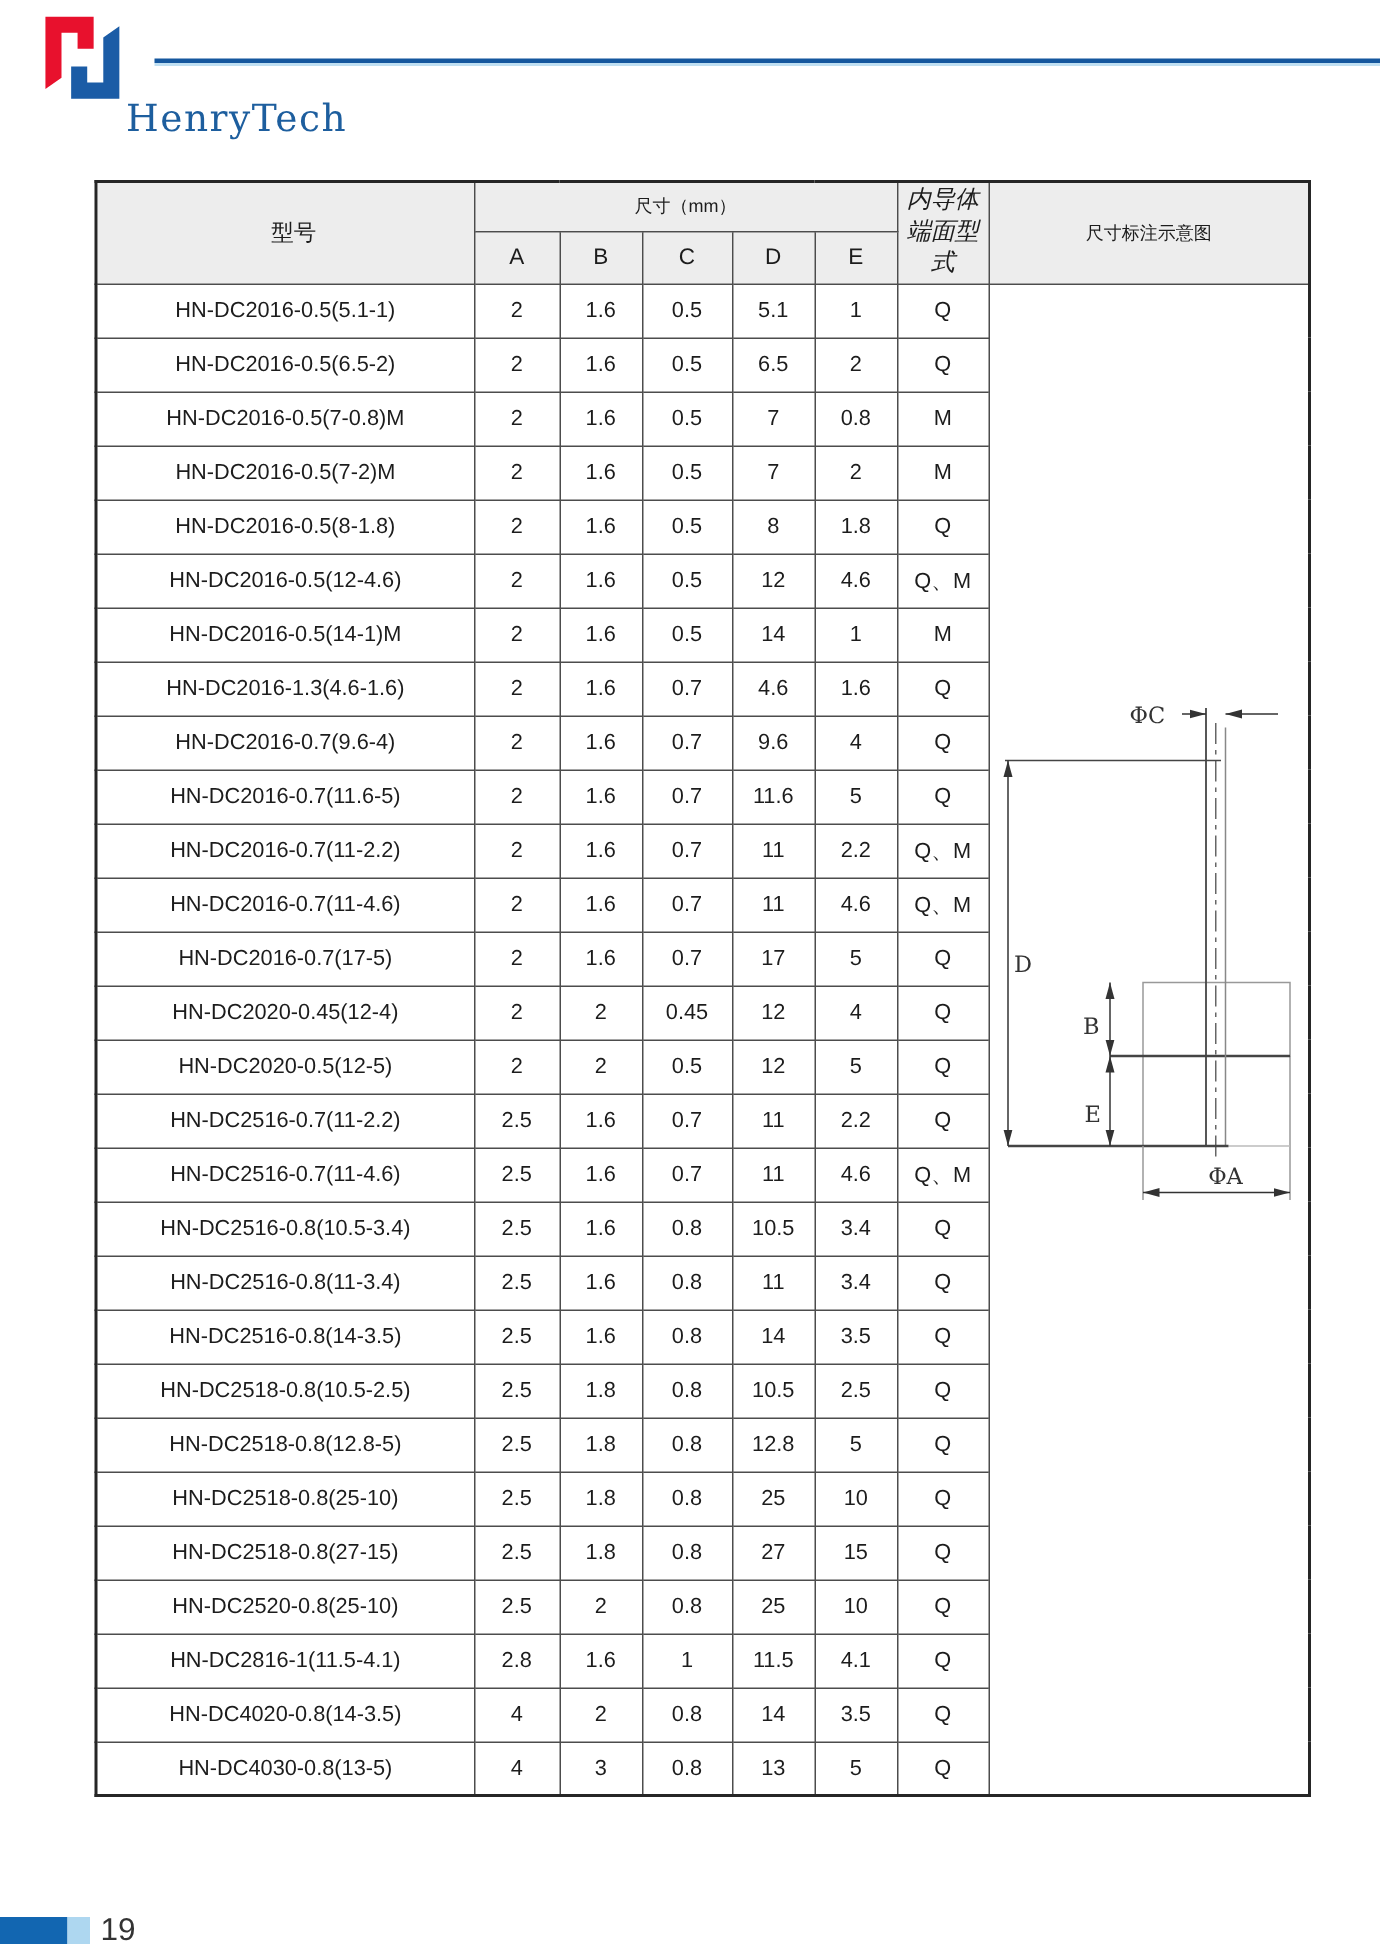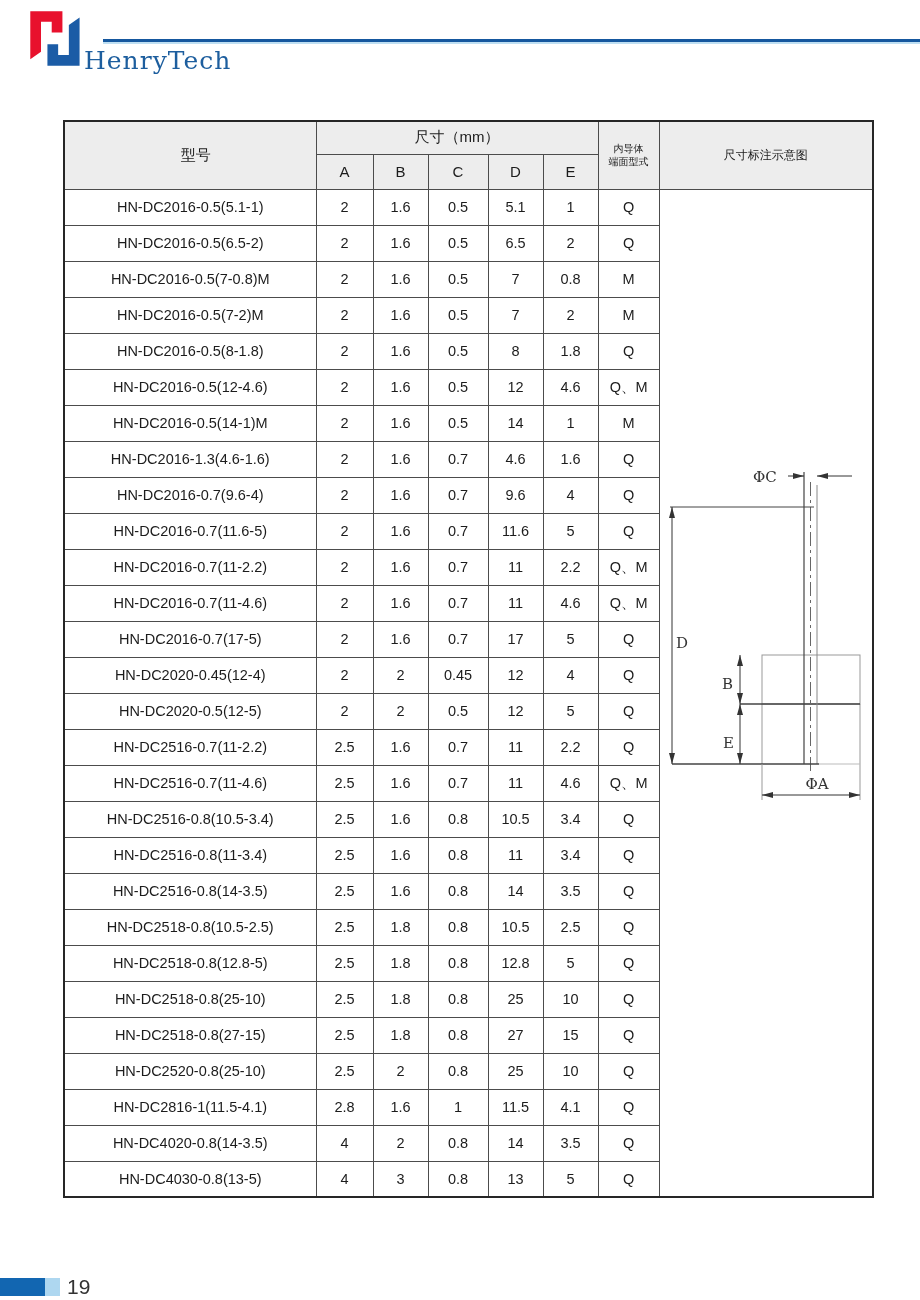--- a/index.html
+++ b/index.html
@@ -1,35 +1,35 @@
 <!DOCTYPE html>
 <html><head>
 <meta charset="utf-8">
 <style>
   * { margin:0; padding:0; box-sizing:border-box; }
   body { background:#fff; font-family:"Liberation Sans", sans-serif; }
   #page { position:relative; width:920px; height:1300px; background:#ffffff; overflow:hidden; }
 
   
   #logo { position:absolute; left:28px; top:9px; }
-  #brand { position:absolute; left:84px; top:46px; font-family:"DejaVu Serif", serif;
+  #brand { position:absolute; left:84px; top:64px; font-family:"DejaVu Serif", serif;
            font-size:25px; color:#1d5e9e; letter-spacing:1px; }
   #rule-dark  { position:absolute; left:103px; top:39px; width:817px; height:3px; }
   #rule-light { position:absolute; left:103px; top:42px; width:817px; height:2px; }
 
   
   #spec-table { position:absolute; left:63px; top:120px; border-collapse:collapse;
                 table-layout:fixed; width:809px; border:2px solid #262626; }
   #spec-table td, #spec-table th { border:1px solid #4c4c4c; text-align:center;
                 vertical-align:middle; overflow:hidden; font-weight:normal; color:#1c1c1c; }
   #spec-table th { background:#ededed; }
   th.h-model   { font-size:15px;padding-left:11px; }
-  th.h-dims    { font-size:15px; height:33px; }
+  th.h-dims    { font-size:12px; height:33px; }
   th.h-dimcol  { font-size:15px; height:35px; }
-  th.h-endface { font-size:10px; line-height:1.3; }
+  th.h-endface { font-size:16px; line-height:1.3;font-style:italic; }
   th.h-diagram { font-size:12px; }
   td.c-model { font-size:14.5px; }
   td.c-val   { font-size:14.5px; }
   td.c-type  { font-size:14.5px; }
   tbody tr { height:36px; }
   td.diagram-cell { background:#fff; position:relative; padding:0; vertical-align:top; }
   td.diagram-cell svg { display:block; }
 
   
   #footer { position:absolute; left:0; top:1278px; height:18px; }

